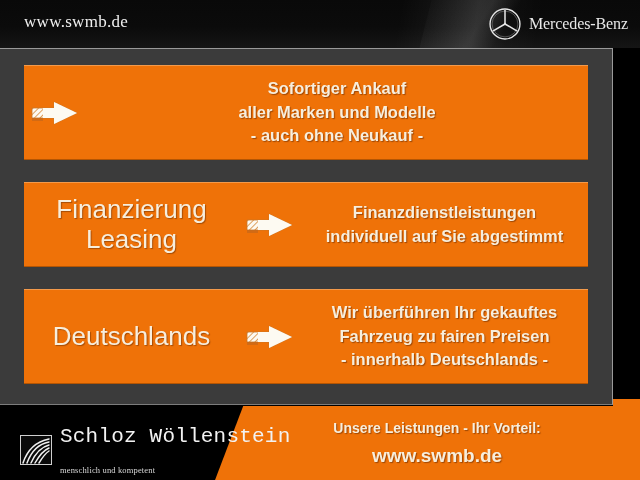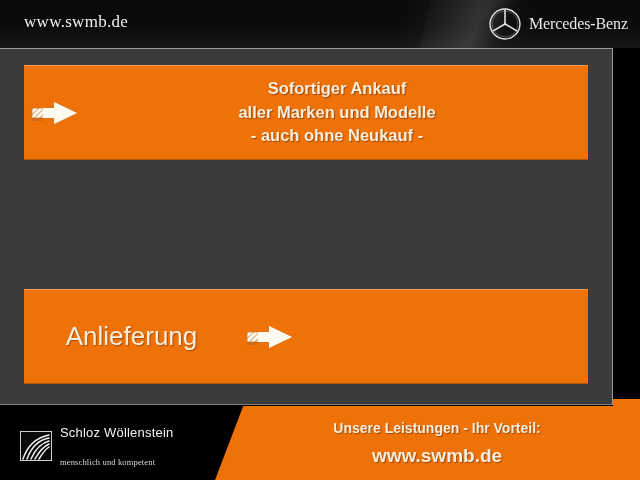--- a/index.html
+++ b/index.html
@@ -148,22 +148,22 @@
   #sw-logo {
     position: absolute;
     left: 20px; top: 20px;
     display: flex;
     align-items: center;
     gap: 8px;
   }
   #sw-mark { display: block; }
   #sw-text { line-height: 1; }
   #sw-name {
-    font-family: Liberation Sans, sans-serif;
-    font-size: 13px;
+    font-family: Liberation Mono, monospace;
+    font-size: 21px;
     color: #f2f2f2;
     white-space: nowrap;
     letter-spacing: 0.2px;
   }
   #sw-tagline {
     font-family: "Liberation Serif", serif;
     font-size: 8.5px;
     color: #d8d8d8;
     white-space: nowrap;
     margin-top: 19px;
@@ -230,30 +230,46 @@
         <polygon points="2,9 24,9 24,3 47,14 24,25 24,19 2,19" fill="url(#hatchA)" stroke="#c9762a" stroke-width="0.8"></polygon>
         <polygon points="13,9 24,9 24,3 47,14 24,25 24,19 13,19" fill="#fdfaf2" stroke="none"></polygon>
         <polygon points="2,19 13,19 13,22 2,22" fill="#b9651f" opacity="0.55"></polygon>
       </svg>
     </div>
     <div class="bar-desc">Sofortiger Ankauf
 aller Marken und Modelle
 - auch ohne Neukauf -</div>
   </div>
 
-
-  <div class="bar" id="bar-2">
-    <div class="bar-title">Anlieferung</div>
+  <div class="bar" id="bar-1">
+    <div class="bar-title">Finanzierung
+Leasing</div>
     <div class="bar-arrow">
       <svg width="50" height="28" viewBox="0 0 50 28">
         <polygon points="2,9 24,9 24,3 47,14 24,25 24,19 2,19" fill="url(#hatchA)" stroke="#c9762a" stroke-width="0.8"></polygon>
         <polygon points="13,9 24,9 24,3 47,14 24,25 24,19 13,19" fill="#fdfaf2" stroke="none"></polygon>
         <polygon points="2,19 13,19 13,22 2,22" fill="#b9651f" opacity="0.55"></polygon>
       </svg>
     </div>
+    <div class="bar-desc">Finanzdienstleistungen
+individuell auf Sie abgestimmt</div>
+  </div>
+
+  <div class="bar" id="bar-2">
+    <div class="bar-title">Deutschlands</div>
+    <div class="bar-arrow">
+      <svg width="50" height="28" viewBox="0 0 50 28">
+        <polygon points="2,9 24,9 24,3 47,14 24,25 24,19 2,19" fill="url(#hatchA)" stroke="#c9762a" stroke-width="0.8"></polygon>
+        <polygon points="13,9 24,9 24,3 47,14 24,25 24,19 13,19" fill="#fdfaf2" stroke="none"></polygon>
+        <polygon points="2,19 13,19 13,22 2,22" fill="#b9651f" opacity="0.55"></polygon>
+      </svg>
+    </div>
+    <div class="bar-desc">Wir überführen Ihr gekauftes
+Fahrzeug zu fairen Preisen
+- innerhalb Deutschlands -</div>
   </div>
 
   <div id="footer">
     <div id="footer-orange"></div>
 
     <div id="sw-logo">
       <svg id="sw-mark" width="32" height="30" viewBox="0 0 32 30">
         <rect x="0.5" y="0.5" width="31" height="29" fill="#0a0a0a" stroke="#cfcfcf" stroke-width="1"></rect>
         <g fill="none" stroke="#f0f0f0" stroke-width="1.5" stroke-linecap="round">
           <path d="M3 28 C 7 16, 14 7, 29 4"></path>

